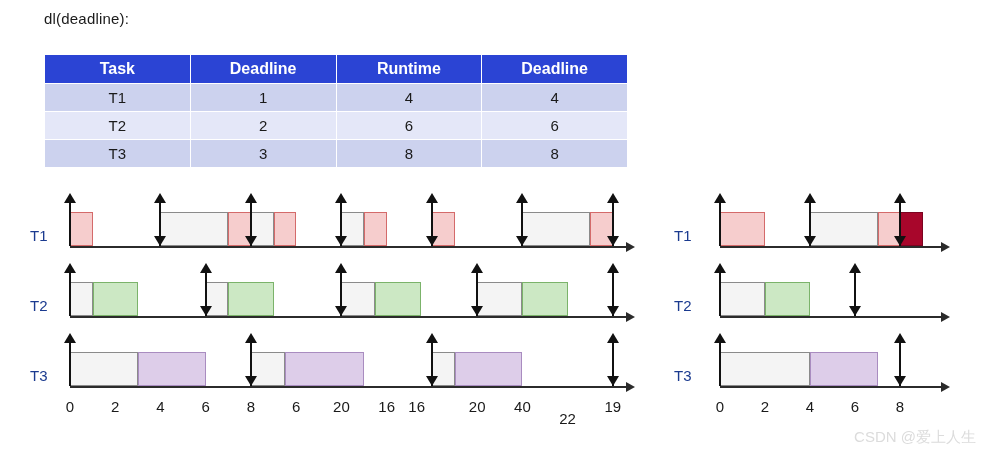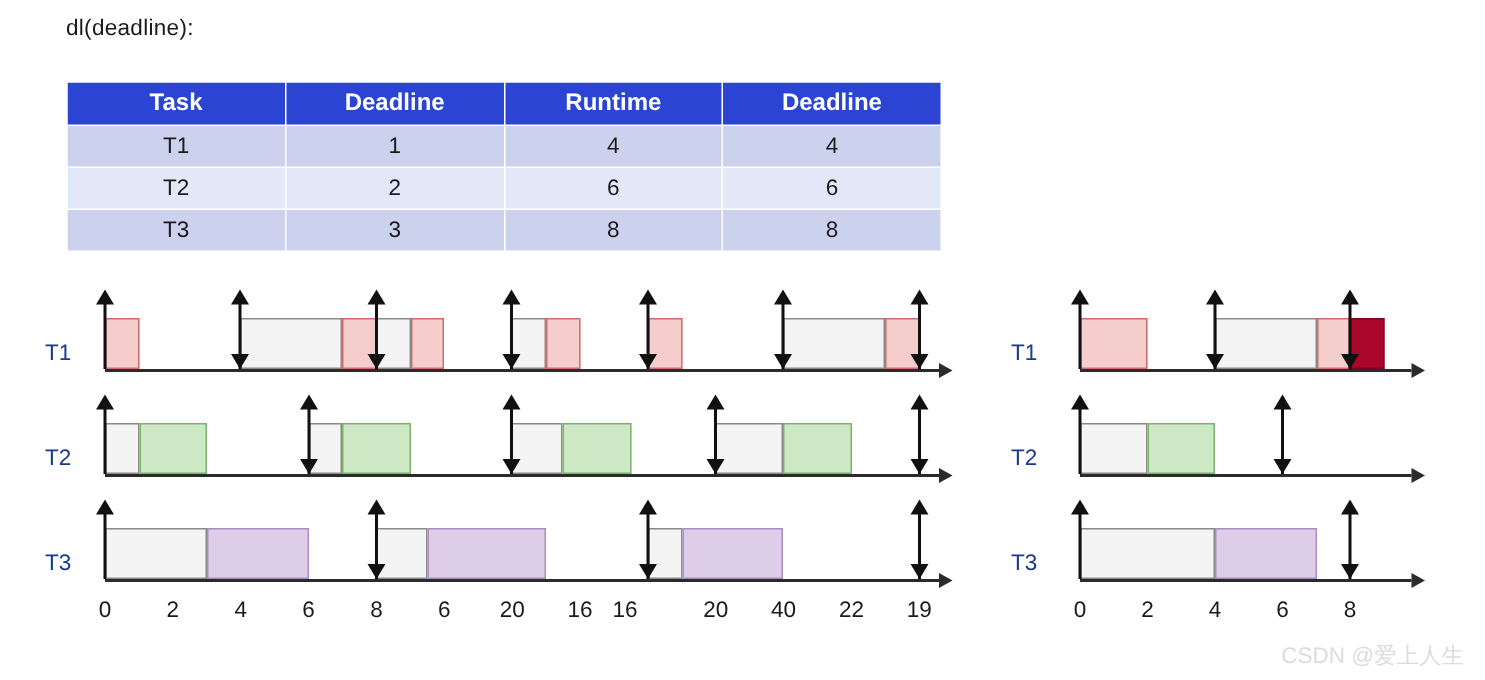--- a/index.html
+++ b/index.html
@@ -253,21 +253,21 @@
     <div class="tick-label" style="left: 115.24px; top: 200px;">2</div>
     <div class="tick-label" style="left: 160.48px; top: 200px;">4</div>
     <div class="tick-label" style="left: 205.72px; top: 200px;">6</div>
     <div class="tick-label" style="left: 250.96px; top: 200px;">8</div>
     <div class="tick-label" style="left: 296.2px; top: 200px;">6</div>
     <div class="tick-label" style="left: 341.44px; top: 200px;">20</div>
     <div class="tick-label" style="left: 386.68px; top: 200px;">16</div>
     <div class="tick-label" style="left: 413px; top: 200px; text-align: right;">16</div>
     <div class="tick-label" style="left: 477.16px; top: 200px;">20</div>
     <div class="tick-label" style="left: 522.4px; top: 200px;">40</div>
-    <div class="tick-label" style="left: 567.64px; top: 200px;">22</div>
+    <div class="tick-label" style="left: 567.64px; top: 212px;">22</div>
     <div class="tick-label" style="left: 612.88px; top: 200px;">19</div>
   </div>
 <div class="chart" id="chart-right">
     <div class="row-label" style="left: 24px; top: 29px;">T1</div>
     <div class="axis-line" style="left: 70px; top: 48px; width: 220.5px;"></div>
     <div class="axis-head" style="left: 290.5px; top: 44px;"></div>
     <div class="block blk-red" style="left: 70px; top: 14px; width: 45px; height: 34px;"></div>
     <div class="block blk-idle" style="left: 160px; top: 14px; width: 67.5px; height: 34px;"></div>
     <div class="block blk-red" style="left: 227.5px; top: 14px; width: 22.5px; height: 34px;"></div>
     <div class="block blk-dark" style="left: 250px; top: 14px; width: 22.5px; height: 34px;"></div>

